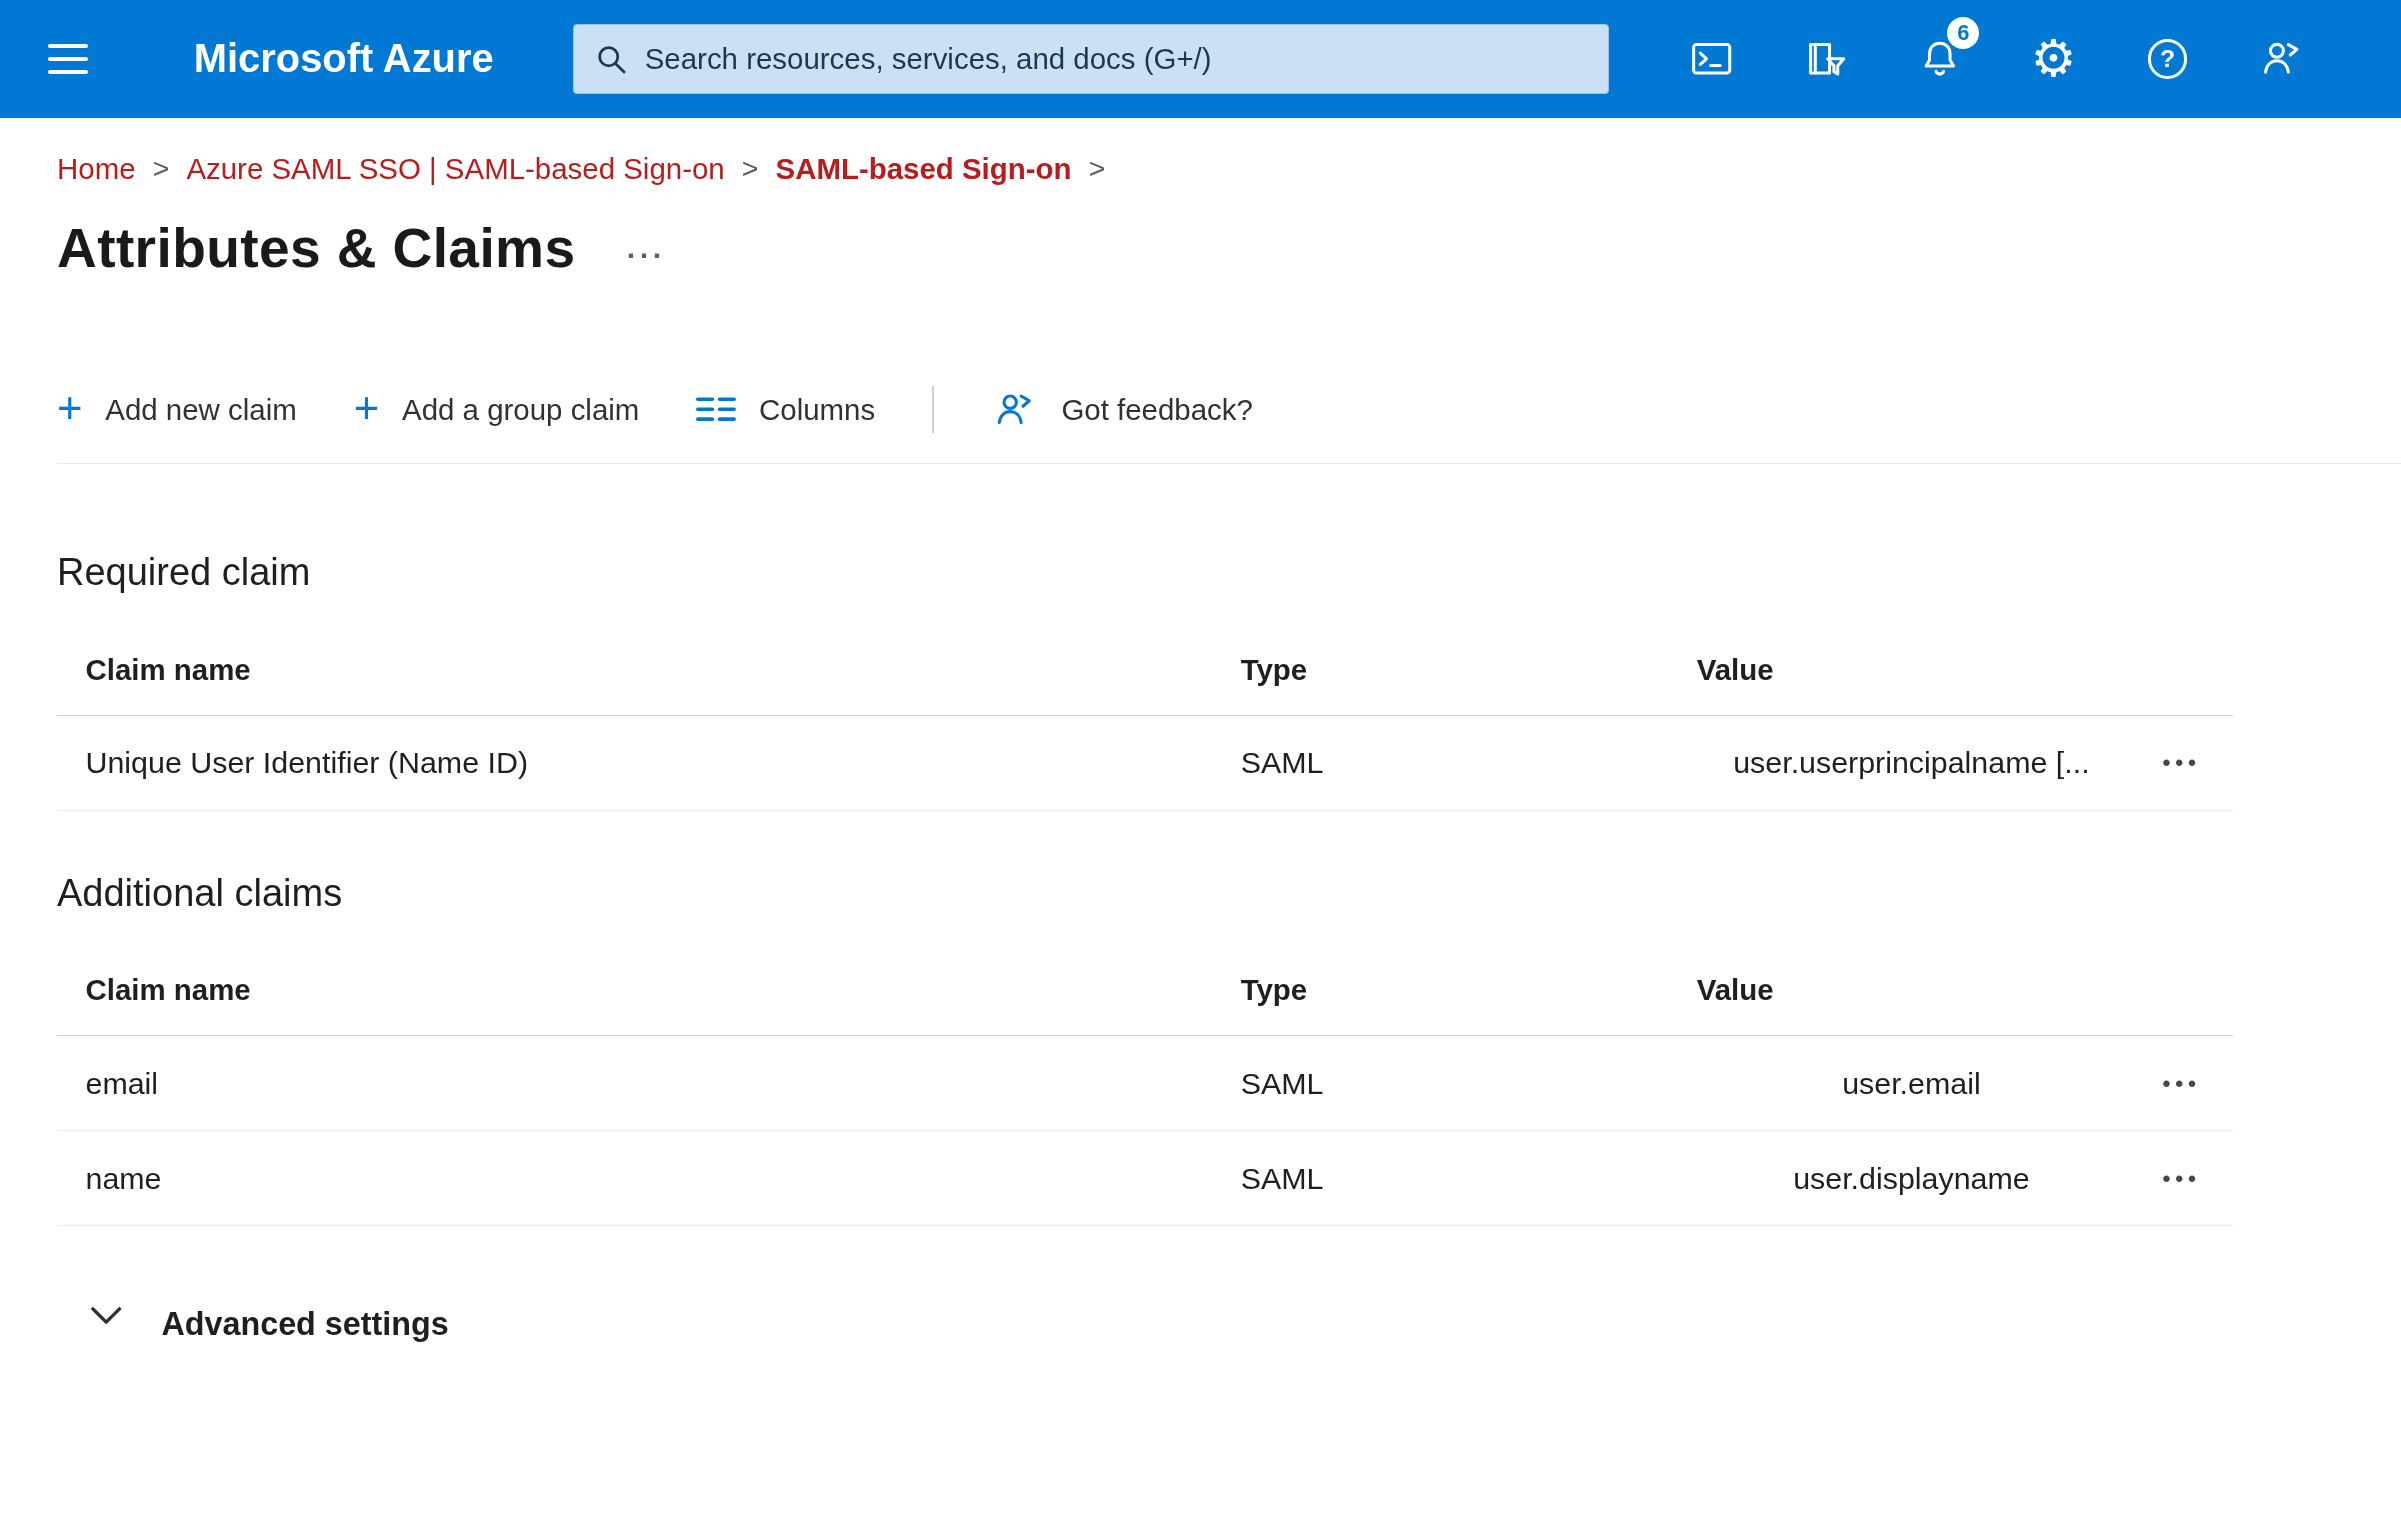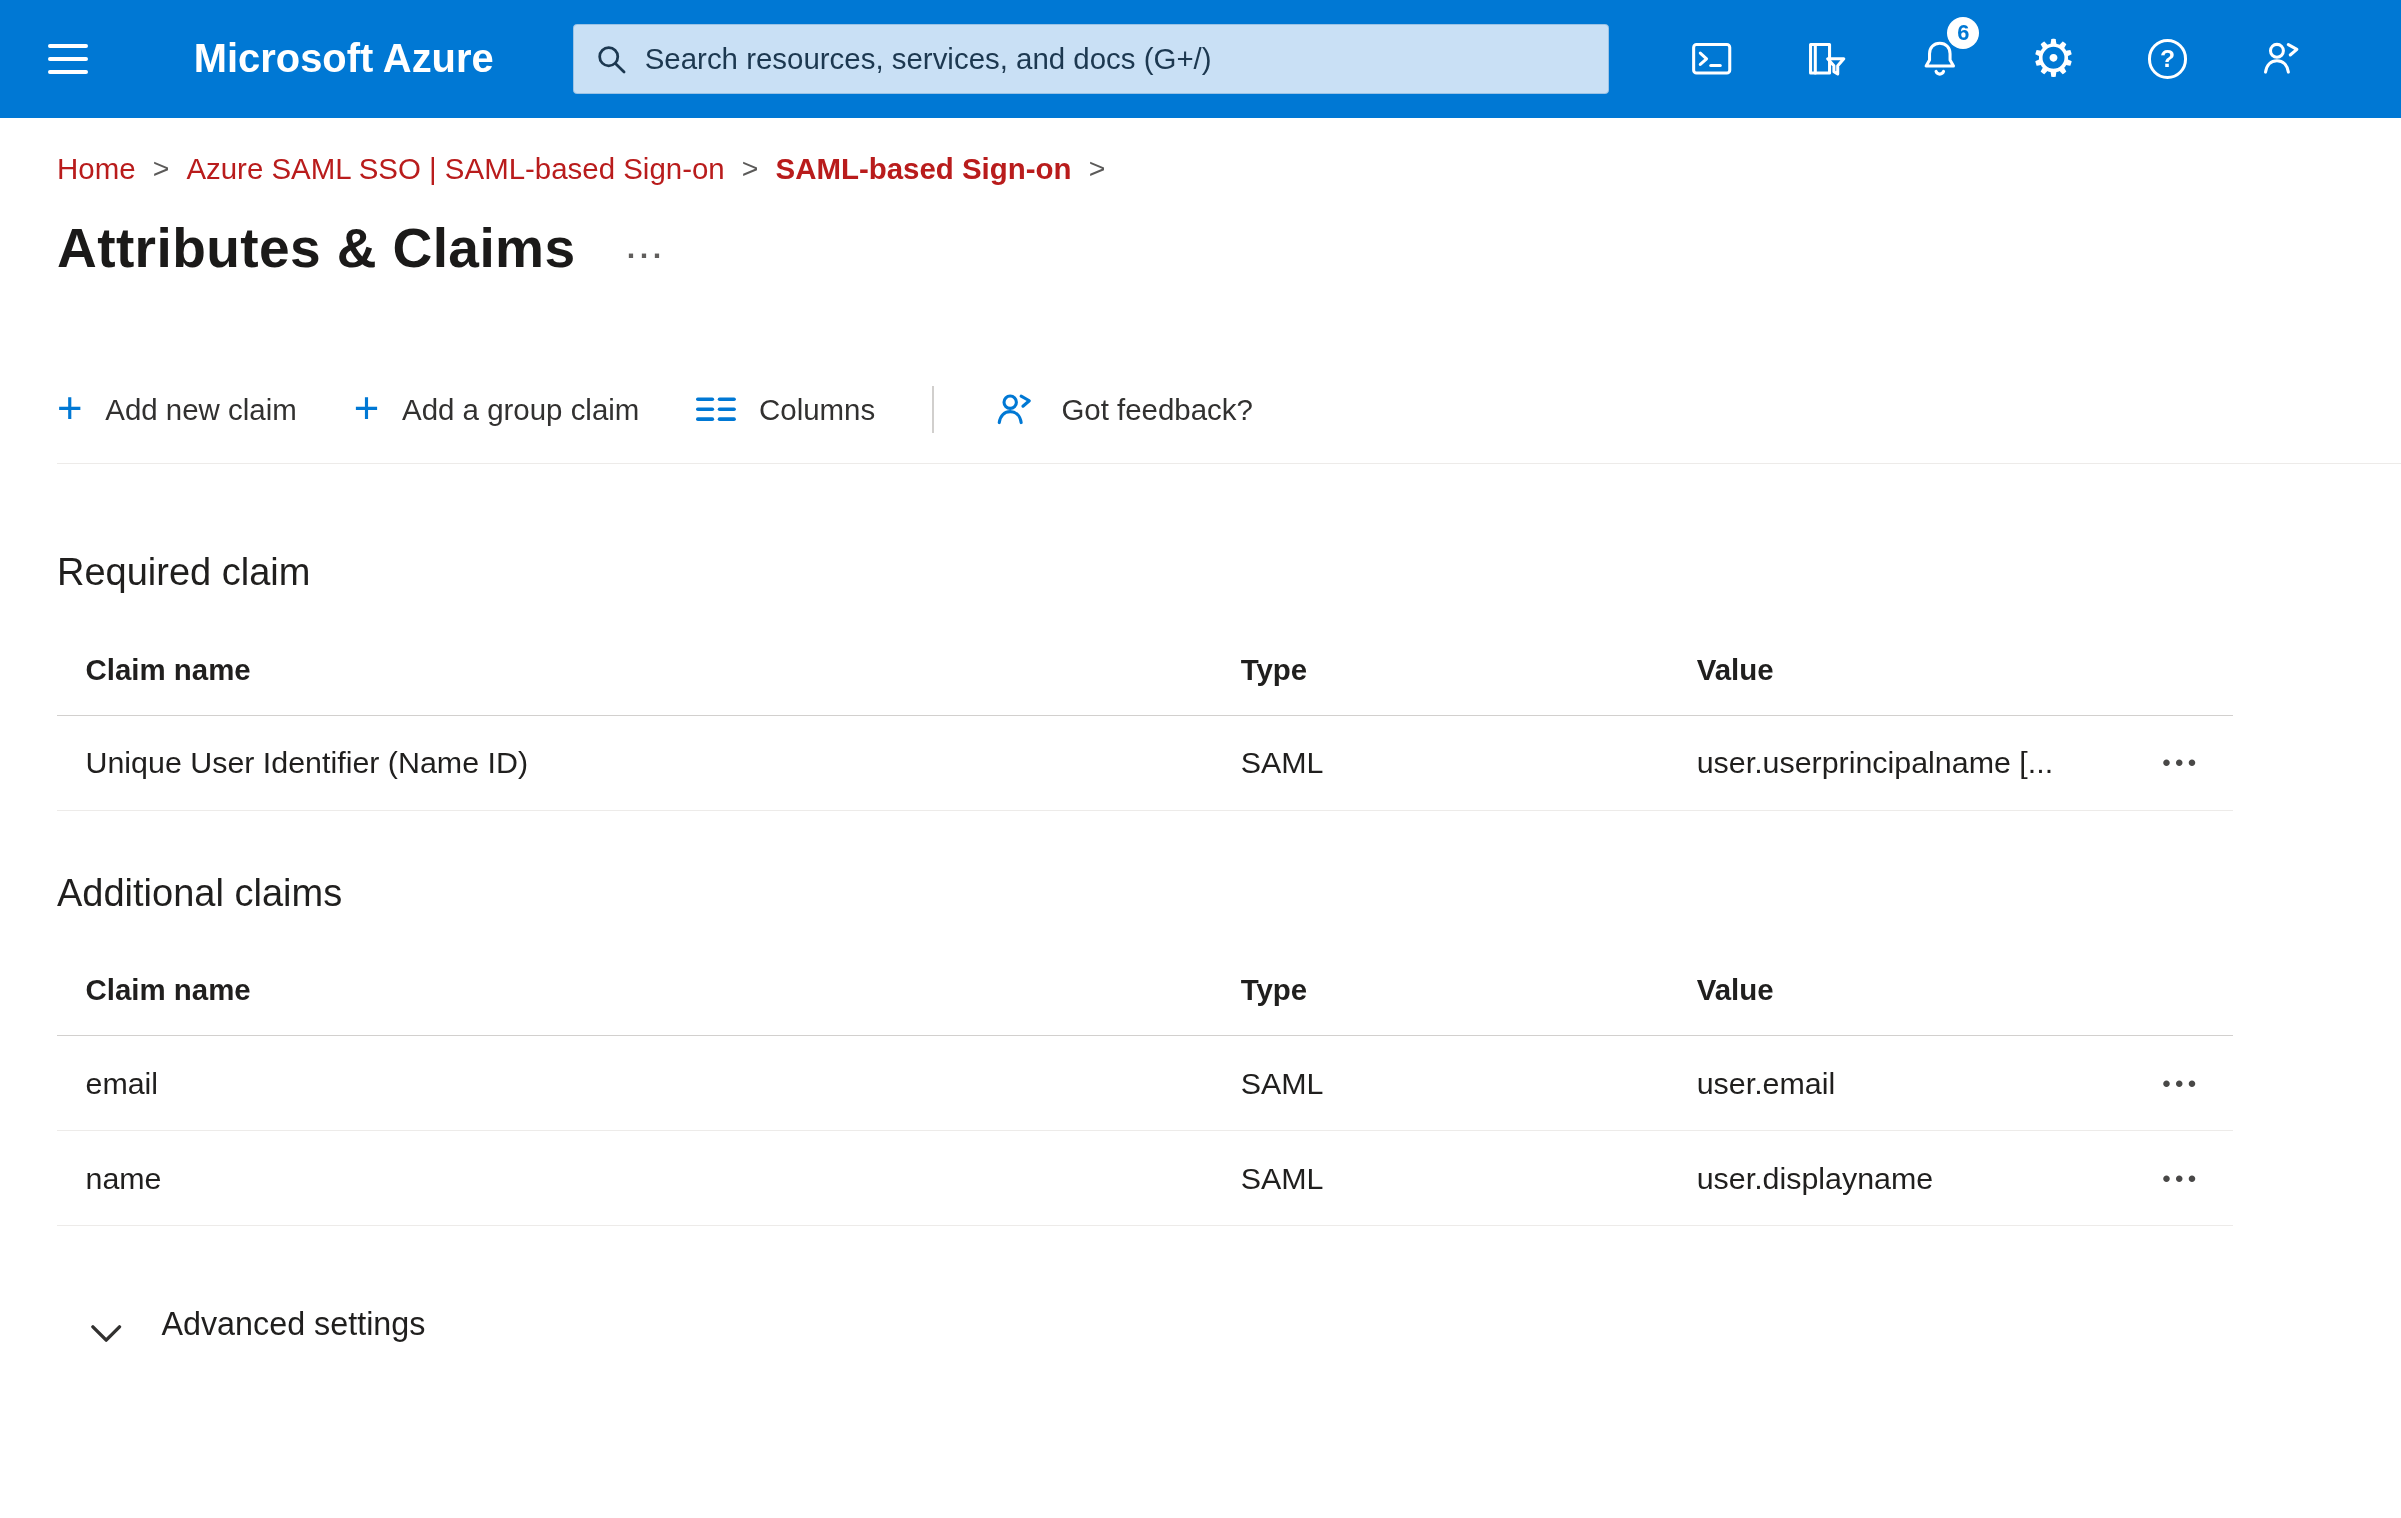--- a/index.html
+++ b/index.html
@@ -62,25 +62,25 @@
   
   .section-heading { margin: 46rem 0 0 30rem; font-size: 20rem; font-weight: 400; color: #201f1e; }
   .section-heading.second { margin-top: 32rem; }
   .claims-table { margin-left: 30rem; width: 1145rem; margin-top: 16rem; }
   .t-header, .t-row {
     display: grid; grid-template-columns: 623rem 240rem 1fr 56rem; align-items: center;
   }
   .t-header { height: 48rem; font-size: 15.5rem; font-weight: 700; border-bottom: 1rem solid #d2d0ce; }
   .t-row { height: 50rem; font-size: 16rem; border-bottom: 1rem solid #edebe9; }
   .cell-name { padding-left: 15rem; white-space: nowrap; overflow: hidden; }
-  .cell-value { white-space: nowrap; overflow: hidden; }
+  .cell-value { white-space: nowrap; overflow: hidden; text-align: center; }
   .row-menu { justify-self: center; color: #494847; font-size: 12rem; letter-spacing: 2.5rem; font-weight: 700; padding-left: 2.5rem; }
 
   
-  .advanced { margin: 42rem 0 0 48rem; display: flex; align-items: flex-end; gap: 21rem; font-size: 17rem; color: #201f1e; }
+  .advanced { margin: 42rem 0 0 48rem; display: flex; align-items: flex-start; gap: 21rem; font-size: 17rem; color: #201f1e; font-weight: bold; }
 </style>
 </head>
 <body>
 
 <header class="topbar">
   <button class="hamburger" aria-label="portal menu">
     <span></span>
       <span></span>
       <span></span>
   </button>

